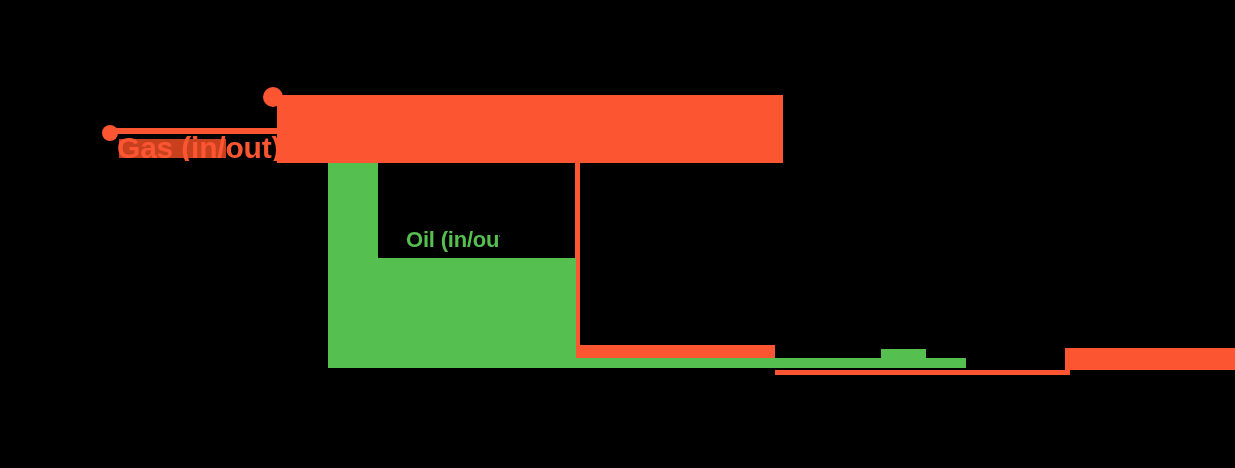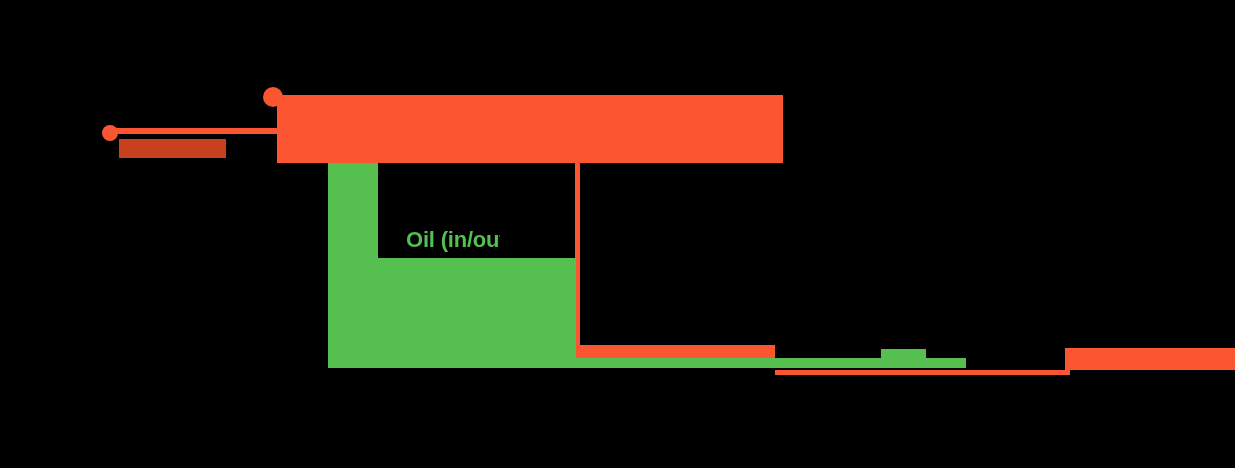--- a/index.html
+++ b/index.html
@@ -109,18 +109,21 @@
       <rect x="576" y="358" width="305" height="10" fill="#55BF4F"></rect>
 
       <rect x="881" y="349" width="45" height="19" fill="#55BF4F"></rect>
 
       <rect x="926" y="358" width="40" height="10" fill="#55BF4F"></rect>
     </g>
 
     <rect x="119" y="139" width="107" height="19" fill="#C9401F"></rect>
   </svg>
 
+  <div class="clip-gas">
+    <span class="series-label label-gas">Gas (in/out)</span>
+  </div>
 
   <div class="clip-oil">
     <span class="series-label label-oil">Oil (in/out)</span>
   </div>
 
 </div>
 
 </body></html>

